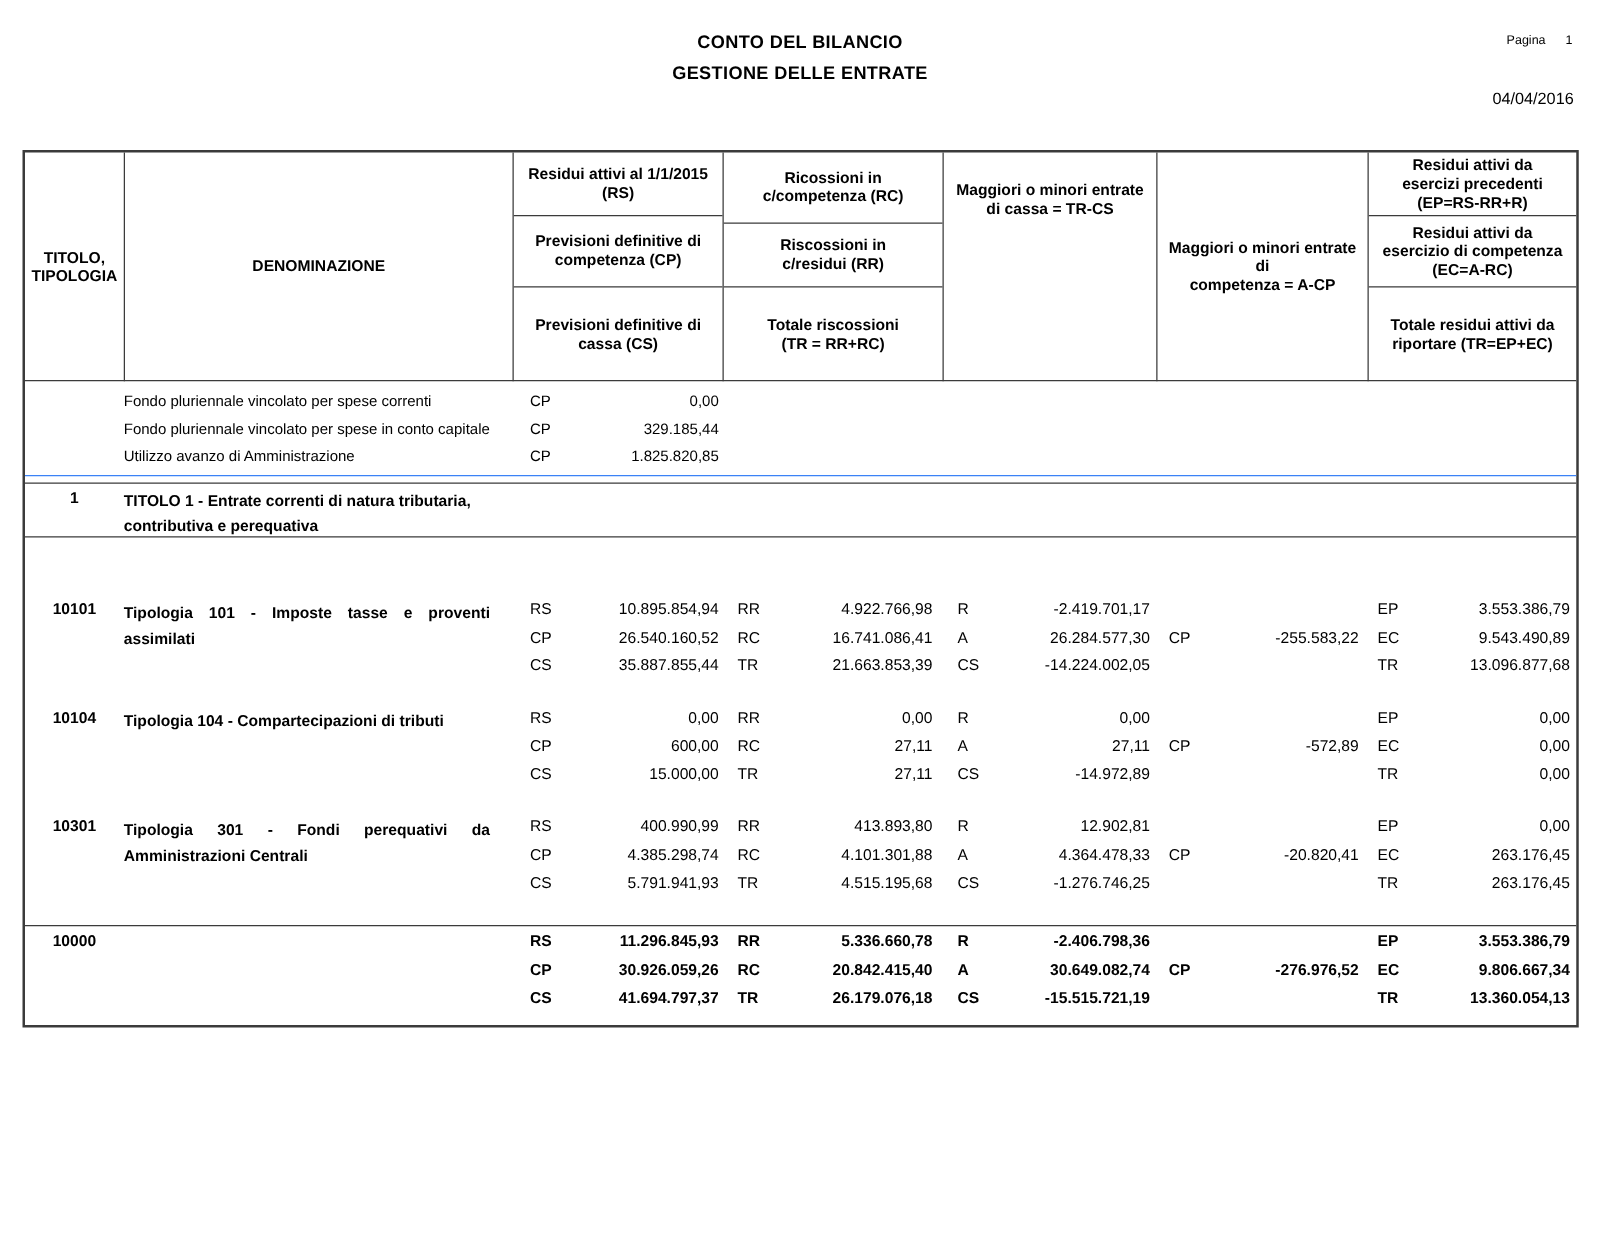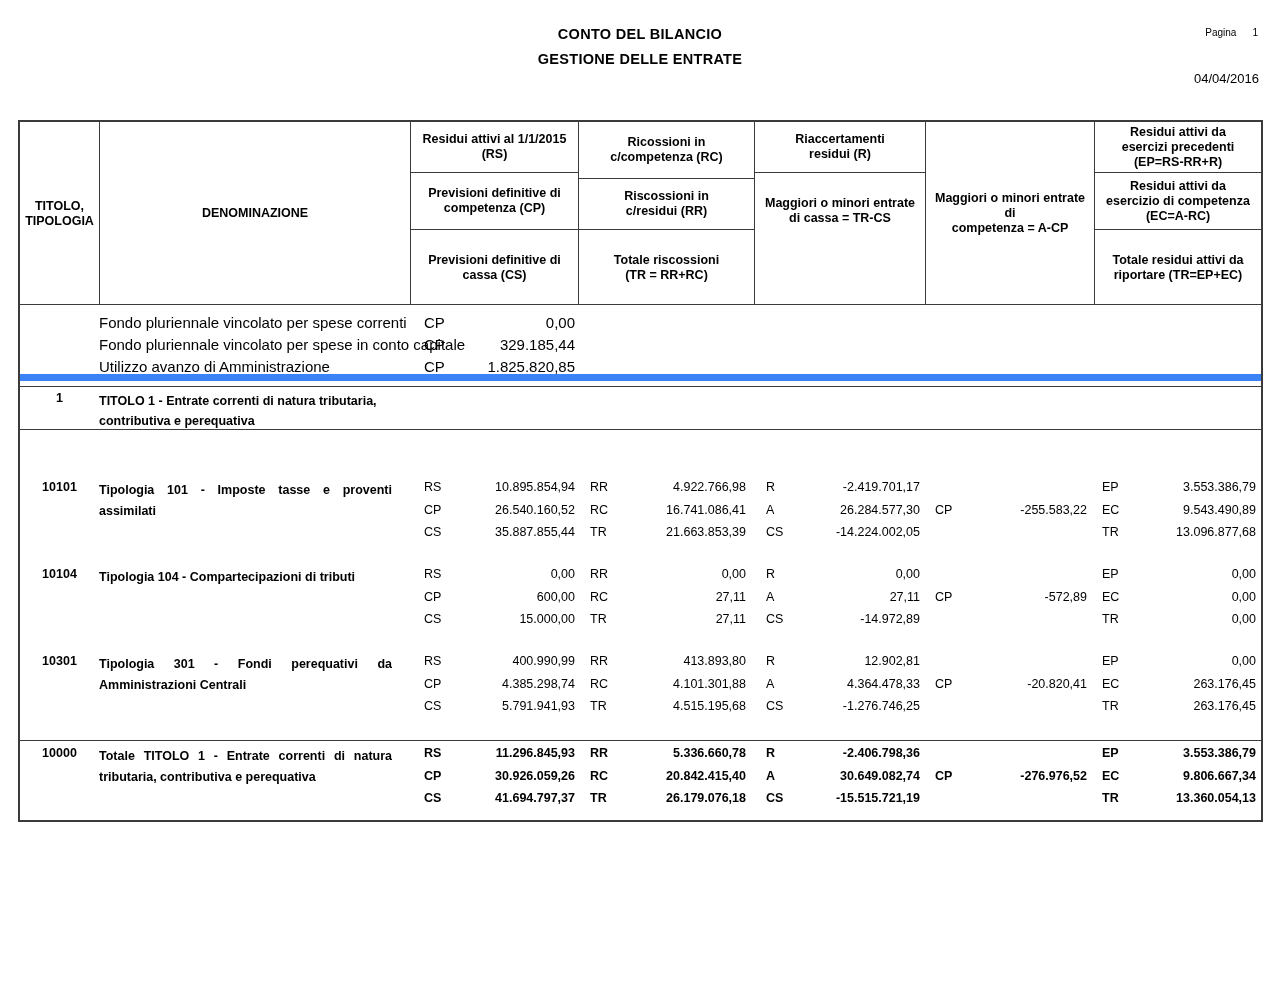--- a/index.html
+++ b/index.html
@@ -18,21 +18,21 @@
   .thead{position:absolute;left:0;top:0;width:100%;height:183px;border-bottom:1px solid #3b3b3b;box-sizing:border-box;}
   .hcol{position:absolute;top:0;height:183px;border-left:1px solid #3b3b3b;box-sizing:border-box;display:flex;flex-direction:column;}
   .hcol.first{border-left:none;}
   .hcell{display:flex;align-items:center;justify-content:center;text-align:center;font-weight:bold;font-size:12.5px;line-height:15px;white-space:pre-line;box-sizing:border-box;padding:0 4px;}
   .hcell.r1{height:51px;border-bottom:1px solid #3b3b3b;}
   .hcell.r2{height:57px;border-bottom:1px solid #3b3b3b;}
   .hcell.r3{height:75px;}
   .hcell.full{height:183px;}
 
   
-  .preamble{position:absolute;left:0;top:183px;width:100%;height:76px;border-bottom:7px solid #3b82f6;box-sizing:border-box;font-size:15px;}
+  .preamble{position:absolute;left:0;top:183px;width:100%;height:76px;border-bottom:1px solid #3b82f6;box-sizing:border-box;font-size:12px;}
   .pline{position:absolute;left:0;width:100%;height:18px;}
   .plab{position:absolute;left:79px;white-space:nowrap;}
   .ptag{position:absolute;left:404px;}
   .pval{position:absolute;left:420px;width:135px;text-align:right;}
 
   .dblline{position:absolute;left:0;top:264px;width:100%;height:1px;background:#3b3b3b;}
 
   
   .titolo{position:absolute;left:0;top:265px;width:100%;height:43px;border-bottom:1px solid #3b3b3b;box-sizing:border-box;}
   .tcode{position:absolute;left:0;top:4px;width:79px;text-align:center;font-weight:bold;font-size:12.5px;}
@@ -89,22 +89,20 @@
       </div>
       <div class="hcol" style="left:558px;width:176px">
         <div class="hcell r2">Ricossioni in
 c/competenza (RC)</div>
         <div class="hcell r1">Riscossioni in
 c/residui (RR)</div>
         <div class="hcell r3">Totale riscossioni
 (TR = RR+RC)</div>
       </div>
       <div class="hcol" style="left:734px;width:171px">
-        <div class="hcell r1">Riaccertamenti
-residui (R)</div>
         <div class="hcell r3">Maggiori o minori entrate
 di cassa = TR-CS</div>
       </div>
       <div class="hcol" style="left:905px;width:169px">
         <div class="hcell full">Maggiori o minori entrate
 di
 competenza = A-CP</div>
       </div>
       <div class="hcol" style="left:1074px;width:167px">
         <div class="hcell r1">Residui attivi da
@@ -251,21 +249,20 @@
           <span class="val c5">-1.276.746,25</span>
         <span class="lab c7">TR</span>
           <span class="val c7">263.176,45</span>
       </div>
     </div>
 
     <div class="divider"></div>
 
     <div class="row total" style="top:622px">
       <div class="code">10000</div>
-      <div class="den">Totale TITOLO 1 - Entrate correnti di natura tributaria, contributiva e perequativa</div>
       <div class="vline l1">
         <span class="lab c3">RS</span>
           <span class="val c3">11.296.845,93</span>
         <span class="lab c4">RR</span>
           <span class="val c4">5.336.660,78</span>
         <span class="lab c5">R</span>
           <span class="val c5">-2.406.798,36</span>
         <span class="lab c7">EP</span>
           <span class="val c7">3.553.386,79</span>
       </div>

